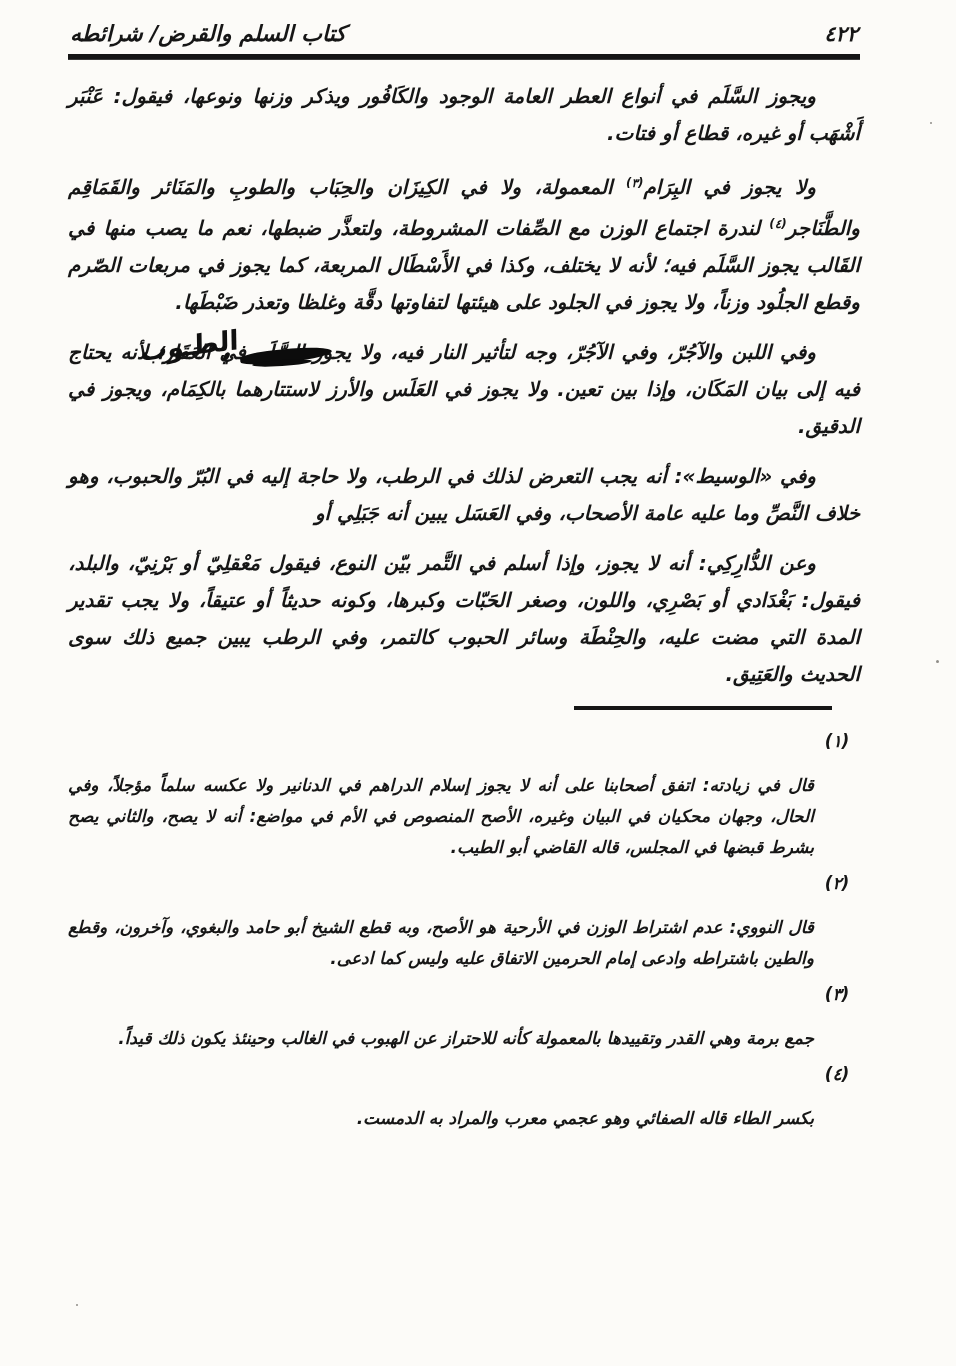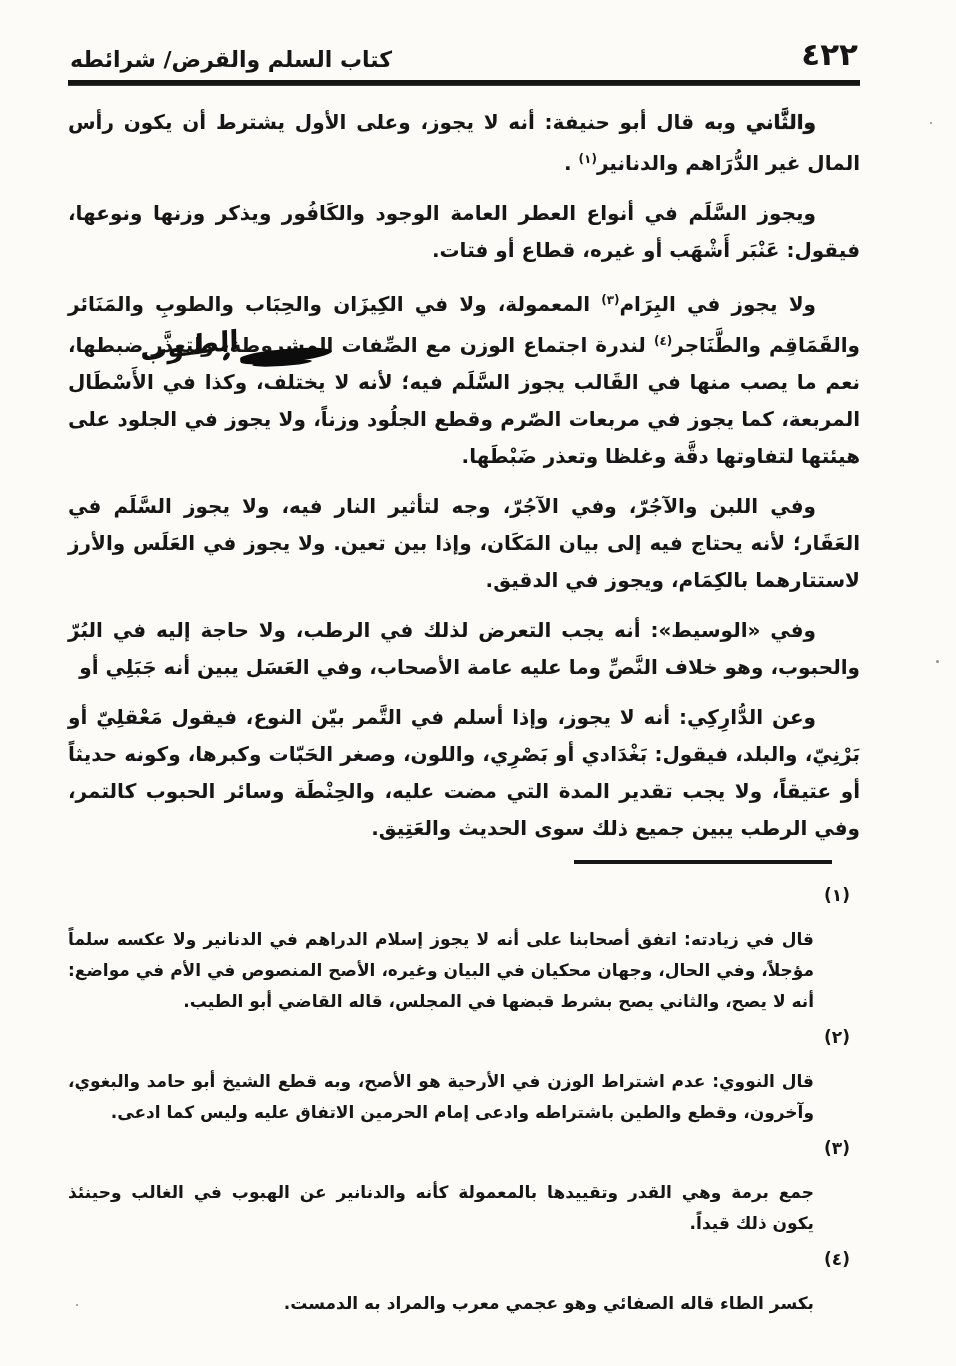--- a/index.html
+++ b/index.html
@@ -7,38 +7,39 @@
     position:relative;
     width:956px; height:1366px;
     margin:0 auto;
     background:#fcfbf8;
     color:#161616;
     font-family:"DejaVu Sans", sans-serif;
     overflow:hidden;
   }
   .content {
     position:absolute;
-    left:68px; top:36px;
+    left:68px; top:21px;
     width:792px;
+    font-style:italic;
   }
   
   .running-head {
     display:flex;
     justify-content:space-between;
     align-items:flex-end;
     direction:ltr;
     padding:0 2px 8px 2px;
   }
   .head-title {
     direction:rtl;
     font-size:22px;
     font-weight:700;
   }
   .head-page-num {
-    font-size:31px;
+    font-size:21px;
     font-weight:700;
     letter-spacing:1px;
     text-align:right;
   }
   .head-rule {
     height:5px;
     background:#151515;
     border-bottom:1px solid #3a3a3a;
   }
   
@@ -140,42 +141,41 @@
 
   <div class="content">
 
     <div class="running-head">
       <span class="head-title">كتاب السلم والقرض/ شرائطه</span>
       <span class="head-page-num">٤٢٢</span>
     </div>
     <div class="head-rule"></div>
 
     <div class="text-body" id="text-body">
-        <p><span class="lead">والثَّاني</span><span> وبه قال أبو حنيفة: أنه لا يجوز، وعلى الأول يشترط أن يكون رأس المال غير الدُّرَاهم والدنانير</span><span class="sup">(١)</span><span> .</span></p>
         <p><span>ويجوز السَّلَم في أنواع العطر العامة الوجود والكَافُور ويذكر وزنها ونوعها، فيقول: عَنْبَر أَشْهَب أو غيره، قطاع أو فتات.</span></p>
         <p><span>ولا يجوز في البِرَام</span><span class="sup">(٣)</span><span> المعمولة، ولا في الكِيزَان والحِبَاب والطوبِ والمَنَائر والقَمَاقِم والطَّنَاجر</span><span class="sup">(٤)</span><span> لندرة اجتماع الوزن مع الصِّفات المشروطة، ولتعذَّر ضبطها، نعم ما يصب منها في القَالب يجوز السَّلَم فيه؛ لأنه لا يختلف، وكذا في الأَسْطَال المربعة، كما يجوز في مربعات الصّرم وقطع الجلُود وزناً، ولا يجوز في الجلود على هيئتها لتفاوتها دقَّة وغلظا وتعذر ضَبْطَها.</span></p>
         <p><span>وفي اللبن والآجُرّ، وفي الآجُرّ، وجه لتأثير النار فيه، ولا يجوز السَّلَم في العَقَار؛ لأنه يحتاج فيه إلى بيان المَكَان، وإذا بين تعين. ولا يجوز في العَلَس والأرز لاستتارهما بالكِمَام، ويجوز في الدقيق.</span></p>
         <p><span>وفي «الوسيط»: أنه يجب التعرض لذلك في الرطب، ولا حاجة إليه في البُرّ والحبوب، وهو خلاف النَّصِّ وما عليه عامة الأصحاب، وفي العَسَل يبين أنه جَبَلِي أو</span></p>
         <p><span>وعن الدُّارِكِي: أنه لا يجوز، وإذا أسلم في التَّمر بيّن النوع، فيقول مَعْقلِيّ أو بَرْنِيّ، والبلد، فيقول: بَغْدَادي أو بَصْرِي، واللون، وصغر الحَبّات وكبرها، وكونه حديثاً أو عتيقاً، ولا يجب تقدير المدة التي مضت عليه، والحِنْطَة وسائر الحبوب كالتمر، وفي الرطب يبين جميع ذلك سوى الحديث والعَتِيق.</span></p>
       </div>
 
     <div class="footnote-sep"></div>
 
     <div class="footnotes" id="footnotes">
         <div class="footnote">
           <span class="fn-num">(١)</span>
           <span class="fn-text">قال في زيادته: اتفق أصحابنا على أنه لا يجوز إسلام الدراهم في الدنانير ولا عكسه سلماً مؤجلاً، وفي الحال، وجهان محكيان في البيان وغيره، الأصح المنصوص في الأم في مواضع: أنه لا يصح، والثاني يصح بشرط قبضها في المجلس، قاله القاضي أبو الطيب.</span>
         </div>
         <div class="footnote">
           <span class="fn-num">(٢)</span>
           <span class="fn-text">قال النووي: عدم اشتراط الوزن في الأرحية هو الأصح، وبه قطع الشيخ أبو حامد والبغوي، وآخرون، وقطع والطين باشتراطه وادعى إمام الحرمين الاتفاق عليه وليس كما ادعى.</span>
         </div>
         <div class="footnote">
           <span class="fn-num">(٣)</span>
-          <span class="fn-text">جمع برمة وهي القدر وتقييدها بالمعمولة كأنه والدنانير عن الهبوب في الغالب وحينئذ يكون ذلك قيداً.</span>
+          <span class="fn-text">جمع برمة وهي القدر وتقييدها بالمعمولة كأنه للاحتراز عن الهبوب في الغالب وحينئذ يكون ذلك قيداً.</span>
         </div>
         <div class="footnote">
           <span class="fn-num">(٤)</span>
           <span class="fn-text">بكسر الطاء قاله الصفائي وهو عجمي معرب والمراد به الدمست.</span>
         </div>
       </div>
 
   </div>
 
   <div class="annotation">

